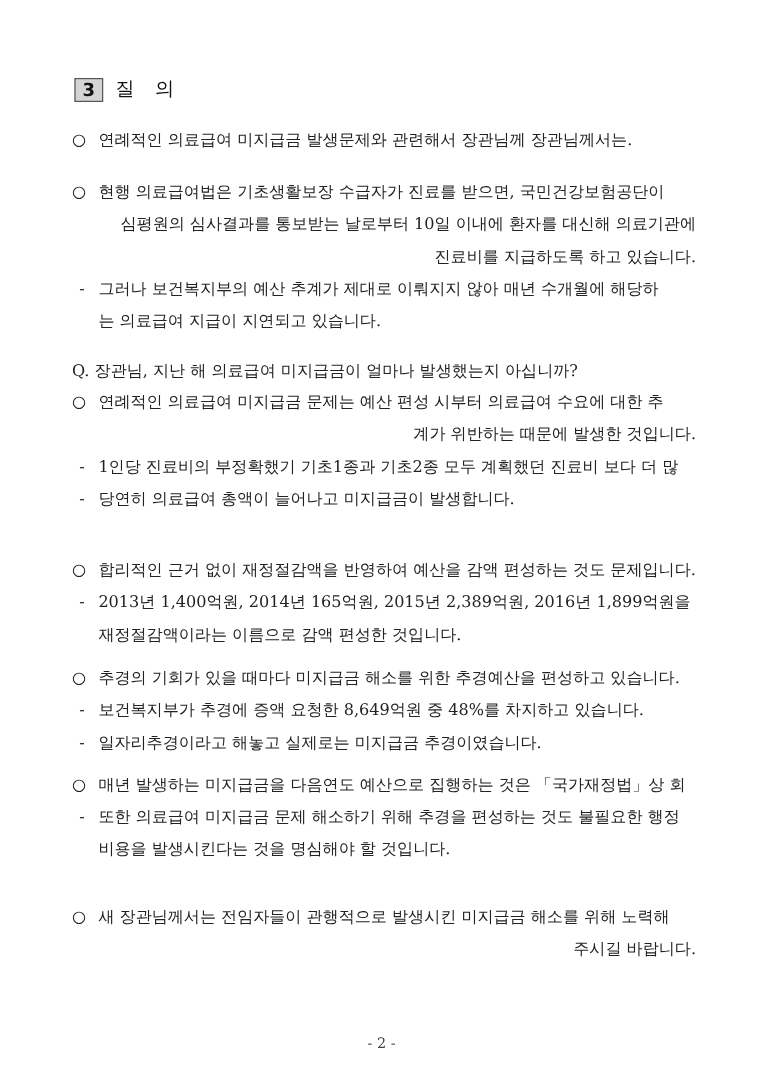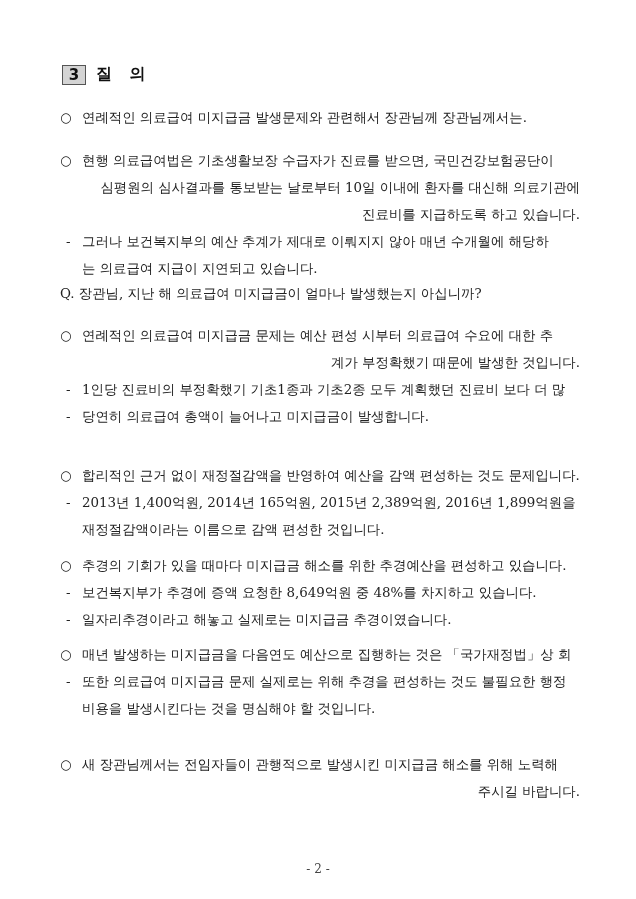--- a/index.html
+++ b/index.html
@@ -4,21 +4,21 @@
 <style>
   html, body { margin: 0; padding: 0; background: #ffffff; }
   body { width: 636px; height: 899px; position: relative; overflow: hidden;
          font-family: "DejaVu Serif", "Liberation Serif", serif; color: #222; }
   .page { position: absolute; left: 0; top: 0; width: 636px; height: 899px; }
   .section-head { position: absolute; left: 62px; top: 64px; display: flex; align-items: center; }
   .num-box { width: 22px; height: 18px; background: #d4d4d4; border: 1px solid #555;
              font-family: "DejaVu Sans", "Liberation Sans", sans-serif; font-weight: bold;
              font-size: 15px; line-height: 18px; text-align: center; color: #111; }
   .head-title { margin-left: 10px; font-family: "DejaVu Sans", "Liberation Sans", sans-serif;
-                font-weight: bold; font-size: 16px; letter-spacing: 6px; color: #111; }
+                font-weight: normal; font-size: 16px; letter-spacing: 6px; color: #111; }
   .para { position: absolute; left: 60px; width: 520px; font-size: 13.4px; line-height: 27px; }
   .line { white-space: nowrap; display: block; }
   .bullet-line { display: flex; }
   .marker-circle { width: 22px; flex: none; }
   .marker-dash { width: 22px; flex: none; padding-left: 6px; box-sizing: border-box; }
   .indent { padding-left: 22px; text-align: right; }
   .indent-dash { padding-left: 22px; }
   .q-line { white-space: nowrap; }
   .footer { position: absolute; left: 0; width: 636px; top: 862px; text-align: center;
             font-size: 12px; color: #444; }
@@ -47,30 +47,30 @@
     </div>
     <span class="line indent">심평원의 심사결과를 통보받는 날로부터 10일 이내에 환자를 대신해 의료기관에</span>
     <span class="line indent">진료비를 지급하도록 하고 있습니다.</span>
     <div class="bullet-line">
       <span class="marker-dash">-</span>
       <span class="line">그러나 보건복지부의 예산 추계가 제대로 이뤄지지 않아 매년 수개월에 해당하</span>
     </div>
     <span class="line indent-dash">는 의료급여 지급이 지연되고 있습니다.</span>
   </div>
 
-  <div class="para" style="top:280px;">
+  <div class="para" style="top:296px;">
     <span class="line q-line">Q. 장관님, 지난 해 의료급여 미지급금이 얼마나 발생했는지 아십니까?</span>
   </div>
 
   <div class="para" style="top:322px;">
     <div class="bullet-line">
       <span class="marker-circle">○</span>
       <span class="line">연례적인 의료급여 미지급금 문제는 예산 편성 시부터 의료급여 수요에 대한 추</span>
     </div>
-    <span class="line indent">계가 부정확했기 때문에 발생한 것입니다.</span>
+    <span class="line indent">계가 위반하는 때문에 발생한 것입니다.</span>
     <div class="bullet-line">
       <span class="marker-dash">-</span>
       <span class="line">1인당 진료비의 부정확했기 기초1종과 기초2종 모두 계획했던 진료비 보다 더 많</span>
     </div>
     <div class="bullet-line">
       <span class="marker-dash">-</span>
       <span class="line">당연히 의료급여 총액이 늘어나고 미지급금이 발생합니다.</span>
     </div>
   </div>
 
@@ -101,21 +101,21 @@
     </div>
   </div>
 
   <div class="para" style="top:641px;">
     <div class="bullet-line">
       <span class="marker-circle">○</span>
       <span class="line">매년 발생하는 미지급금을 다음연도 예산으로 집행하는 것은 「국가재정법」상 회</span>
     </div>
     <div class="bullet-line">
       <span class="marker-dash">-</span>
-      <span class="line">또한 의료급여 미지급금 문제 실제로는 위해 추경을 편성하는 것도 불필요한 행정</span>
+      <span class="line">또한 의료급여 미지급금 문제 해소하기 위해 추경을 편성하는 것도 불필요한 행정</span>
     </div>
     <span class="line indent-dash">비용을 발생시킨다는 것을 명심해야 할 것입니다.</span>
   </div>
 
   <div class="para" style="top:751px;">
     <div class="bullet-line">
       <span class="marker-circle">○</span>
       <span class="line">새 장관님께서는 전임자들이 관행적으로 발생시킨 미지급금 해소를 위해 노력해</span>
     </div>
     <span class="line indent">주시길 바랍니다.</span>

